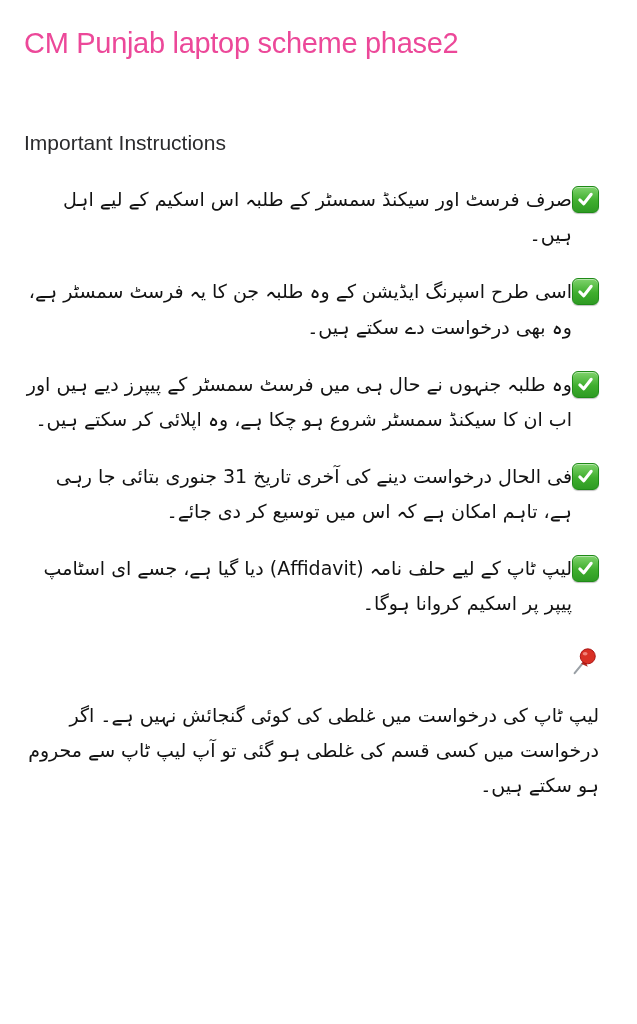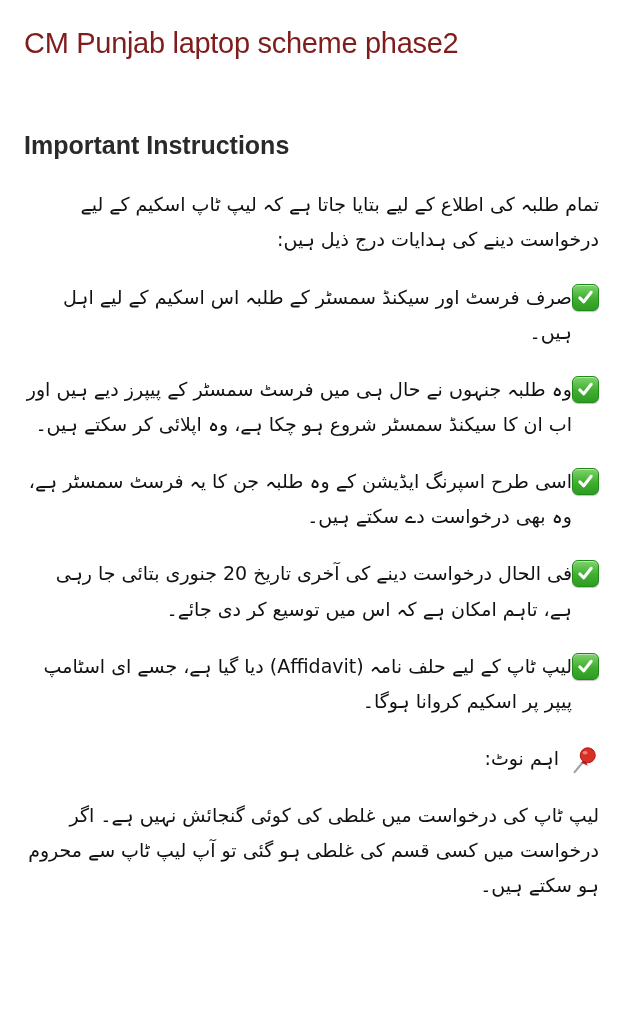--- a/index.html
+++ b/index.html
@@ -16,27 +16,27 @@
     box-sizing: border-box;
   }
   .page {
     padding: 26px 26px 0 22px;
     box-sizing: border-box;
   }
   .title {
     font-size: 29px;
     font-weight: 400;
     letter-spacing: -0.3px;
-    color: #7f1d1d;
+    color: #ec4899;
     margin: 0 0 0 2px;
     line-height: 1.2;
   }
   .subtitle {
-    font-size: 25px;
-    font-weight: 700;
+    font-size: 21px;
+    font-weight: 400;
     color: #2a2a2c;
     margin: 68px 0 0 2px;
     line-height: 1.3;
   }
   .urdu {
     direction: rtl;
     text-align: right;
     font-family: "DejaVu Sans", sans-serif;
     font-size: 19px;
     line-height: 1.85;
@@ -92,58 +92,57 @@
 <body>
 
 <div class="page">
 
   <h1 class="title">CM Punjab laptop scheme phase2</h1>
 
   <h2 class="subtitle">Important Instructions</h2>
 
   <div class="urdu">
 
-    <p class="para">تمام طلبہ کی اطلاع کے لیے بتایا جاتا ہے کہ لیپ ٹاپ اسکیم کے لیے درخواست دینے کی ہدایات درج ذیل ہیں:</p>
 
     <div>
   <div class="bullet">
     <span class="check">
       <svg width="19" height="19" viewBox="0 0 20 20" aria-hidden="true">
         <path d="M4 10.5 L8.2 14.5 L16 4.5" fill="none" stroke="#ffffff" stroke-width="3.2" stroke-linecap="round" stroke-linejoin="round"></path>
       </svg>
     </span>
     <span class="btext">صرف فرسٹ اور سیکنڈ سمسٹر کے طلبہ اس اسکیم کے لیے اہل ہیں۔</span>
   </div>
 
   <div class="bullet">
     <span class="check">
       <svg width="19" height="19" viewBox="0 0 20 20" aria-hidden="true">
         <path d="M4 10.5 L8.2 14.5 L16 4.5" fill="none" stroke="#ffffff" stroke-width="3.2" stroke-linecap="round" stroke-linejoin="round"></path>
       </svg>
     </span>
-    <span class="btext">وہ طلبہ جنہوں نے حال ہی میں فرسٹ سمسٹر کے پیپرز دیے ہیں اور اب ان کا سیکنڈ سمسٹر شروع ہو چکا ہے، وہ اپلائی کر سکتے ہیں۔</span>
+    <span class="btext">اسی طرح اسپرنگ ایڈیشن کے وہ طلبہ جن کا یہ فرسٹ سمسٹر ہے، وہ بھی درخواست دے سکتے ہیں۔</span>
   </div>
 
   <div class="bullet">
     <span class="check">
       <svg width="19" height="19" viewBox="0 0 20 20" aria-hidden="true">
         <path d="M4 10.5 L8.2 14.5 L16 4.5" fill="none" stroke="#ffffff" stroke-width="3.2" stroke-linecap="round" stroke-linejoin="round"></path>
       </svg>
     </span>
-    <span class="btext">اسی طرح اسپرنگ ایڈیشن کے وہ طلبہ جن کا یہ فرسٹ سمسٹر ہے، وہ بھی درخواست دے سکتے ہیں۔</span>
+    <span class="btext">وہ طلبہ جنہوں نے حال ہی میں فرسٹ سمسٹر کے پیپرز دیے ہیں اور اب ان کا سیکنڈ سمسٹر شروع ہو چکا ہے، وہ اپلائی کر سکتے ہیں۔</span>
   </div>
 
 
   <div class="bullet">
     <span class="check">
       <svg width="19" height="19" viewBox="0 0 20 20" aria-hidden="true">
         <path d="M4 10.5 L8.2 14.5 L16 4.5" fill="none" stroke="#ffffff" stroke-width="3.2" stroke-linecap="round" stroke-linejoin="round"></path>
       </svg>
     </span>
-    <span class="btext">فی الحال درخواست دینے کی آخری تاریخ 20 جنوری بتائی جا رہی ہے، تاہم امکان ہے کہ اس میں توسیع کر دی جائے۔</span>
+    <span class="btext">فی الحال درخواست دینے کی آخری تاریخ 31 جنوری بتائی جا رہی ہے، تاہم امکان ہے کہ اس میں توسیع کر دی جائے۔</span>
   </div>
 
   <div class="bullet">
     <span class="check">
       <svg width="19" height="19" viewBox="0 0 20 20" aria-hidden="true">
         <path d="M4 10.5 L8.2 14.5 L16 4.5" fill="none" stroke="#ffffff" stroke-width="3.2" stroke-linecap="round" stroke-linejoin="round"></path>
       </svg>
     </span>
     <span class="btext">لیپ ٹاپ کے لیے حلف نامہ (Affidavit) دیا گیا ہے، جسے ای اسٹامپ پیپر پر اسکیم کروانا ہوگا۔</span>
   </div>
@@ -153,19 +152,18 @@
     <div class="note-row">
       <span class="pin">
         <svg width="30" height="30" viewBox="0 0 32 32" aria-hidden="true">
           <line x1="6" y1="29" x2="15" y2="18" stroke="#9aa0a6" stroke-width="2.2" stroke-linecap="round"></line>
           <path d="M13 19 L17 15 L20 22 Z" fill="#b3261e"></path>
           <circle cx="20" cy="11" r="8" fill="#d93025"></circle>
           <circle cx="20" cy="11" r="8" fill="none" stroke="#a50e0e" stroke-width="1"></circle>
           <ellipse cx="17.2" cy="8.2" rx="2.6" ry="1.8" fill="#f28b82" opacity="0.9"></ellipse>
         </svg>
       </span>
-      <span class="btext">اہم نوٹ:</span>
     </div>
 
     <p class="para final">لیپ ٹاپ کی درخواست میں غلطی کی کوئی گنجائش نہیں ہے۔ اگر درخواست میں کسی قسم کی غلطی ہو گئی تو آپ لیپ ٹاپ سے محروم ہو سکتے ہیں۔</p>
 
   </div>
 </div>
 
 </body></html>

